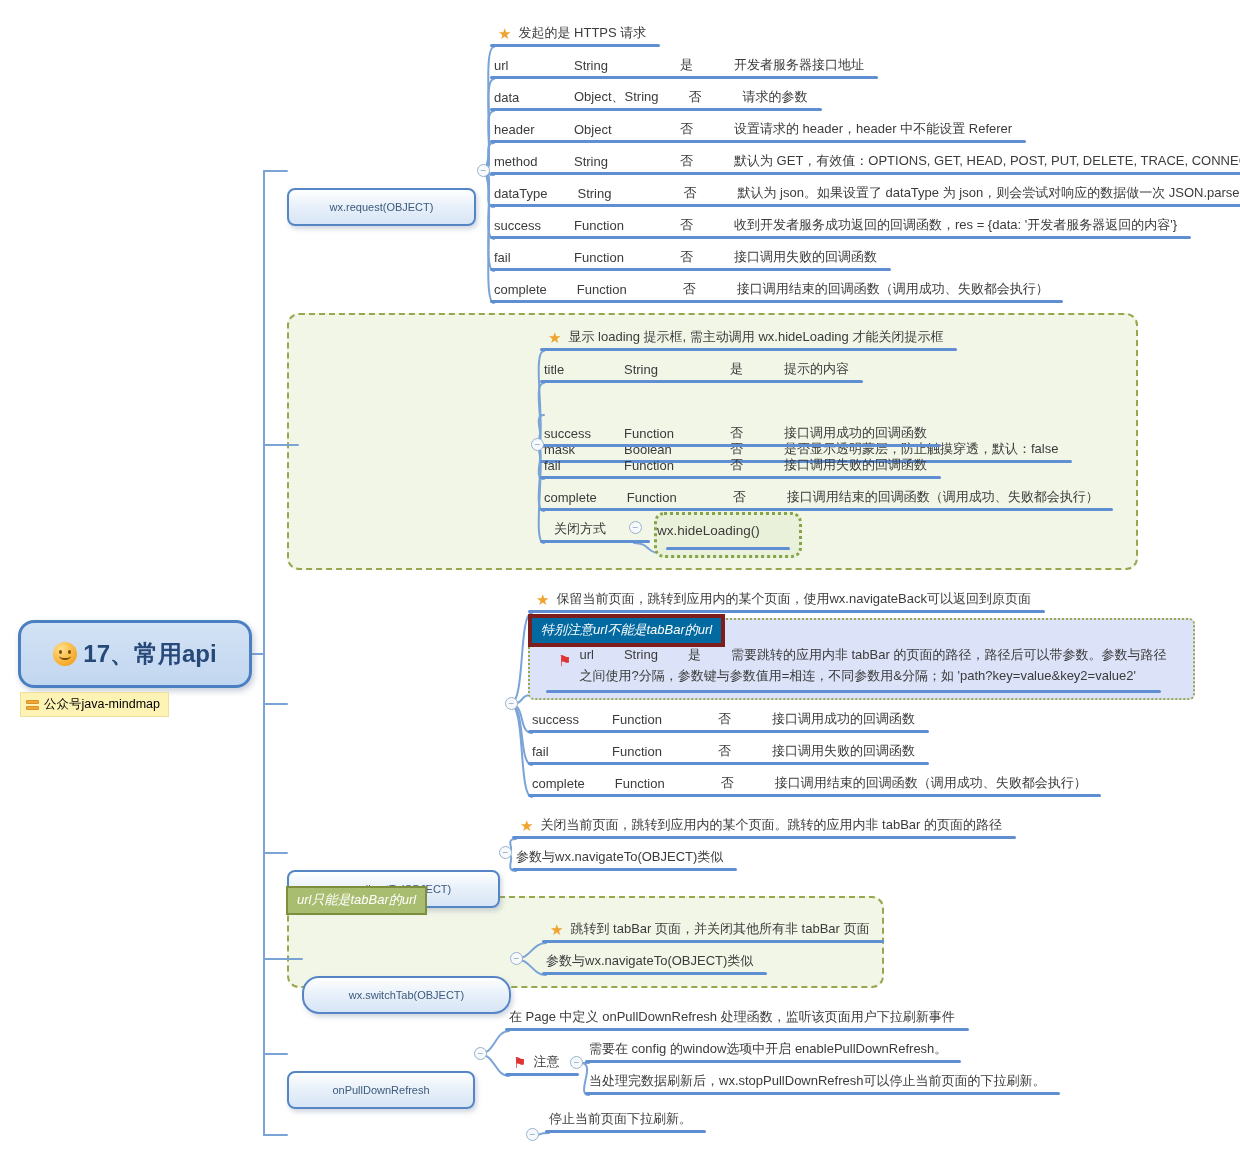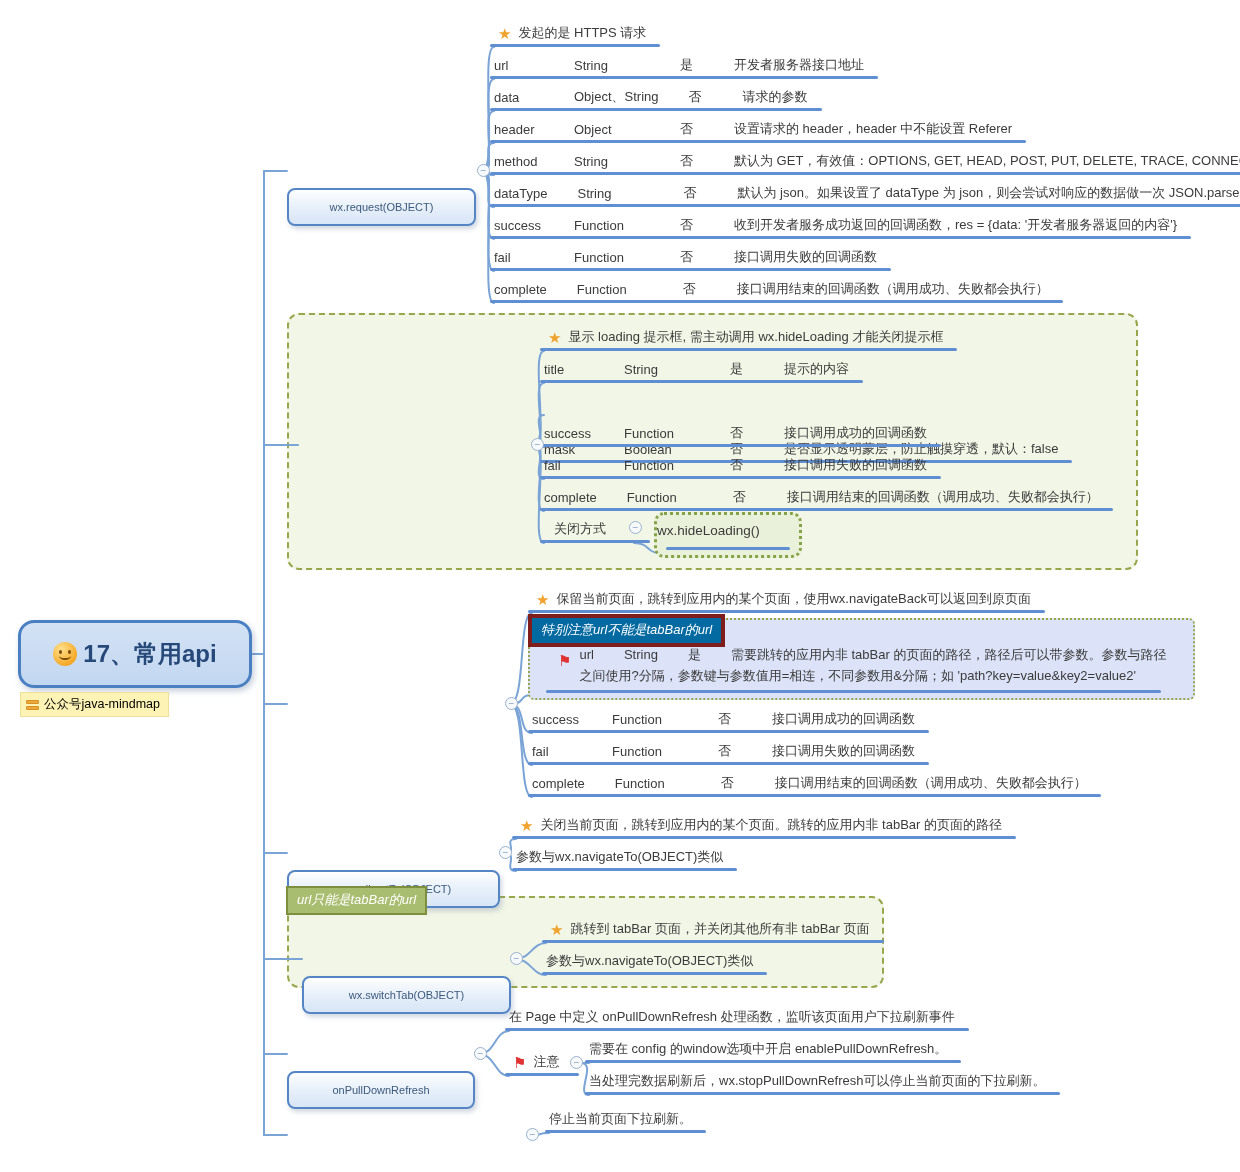--- a/index.html
+++ b/index.html
@@ -143,21 +143,21 @@
   <div class="sticker" style="left:20px; top:692px;">
     <span class="list-icon">
         <i></i>
         <i></i>
       </span>
     <span>公众号java-mindmap</span>
   </div>
 
   <div class="node" style="left:287px; top:152px; width:189px; height:38px;">wx.request(OBJECT)</div>
   <div class="node" style="left:287px; top:834px; width:213px; height:38px;">wx.redirectTo(OBJECT)</div>
-  <div class="node" style="left:302px; top:940px; width:209px; height:38px;">wx.switchTab(OBJECT)</div>
+  <div class="node" style="left:302px; top:940px; width:209px; height:38px;border-radius:17px;">wx.switchTab(OBJECT)</div>
   <div class="node" style="left:287px; top:1035px; width:188px; height:38px;">onPullDownRefresh</div>
 
   <div class="rows" style="left:490px; top:20px;">
       <div class="row" style="top: 0px;">
         <div class="row-content star-row">
           <span class="star-icon">★</span>
           <span class="row-text">发起的是 HTTPS 请求</span>
         </div>
         <div class="row-underline"></div>
       </div>

